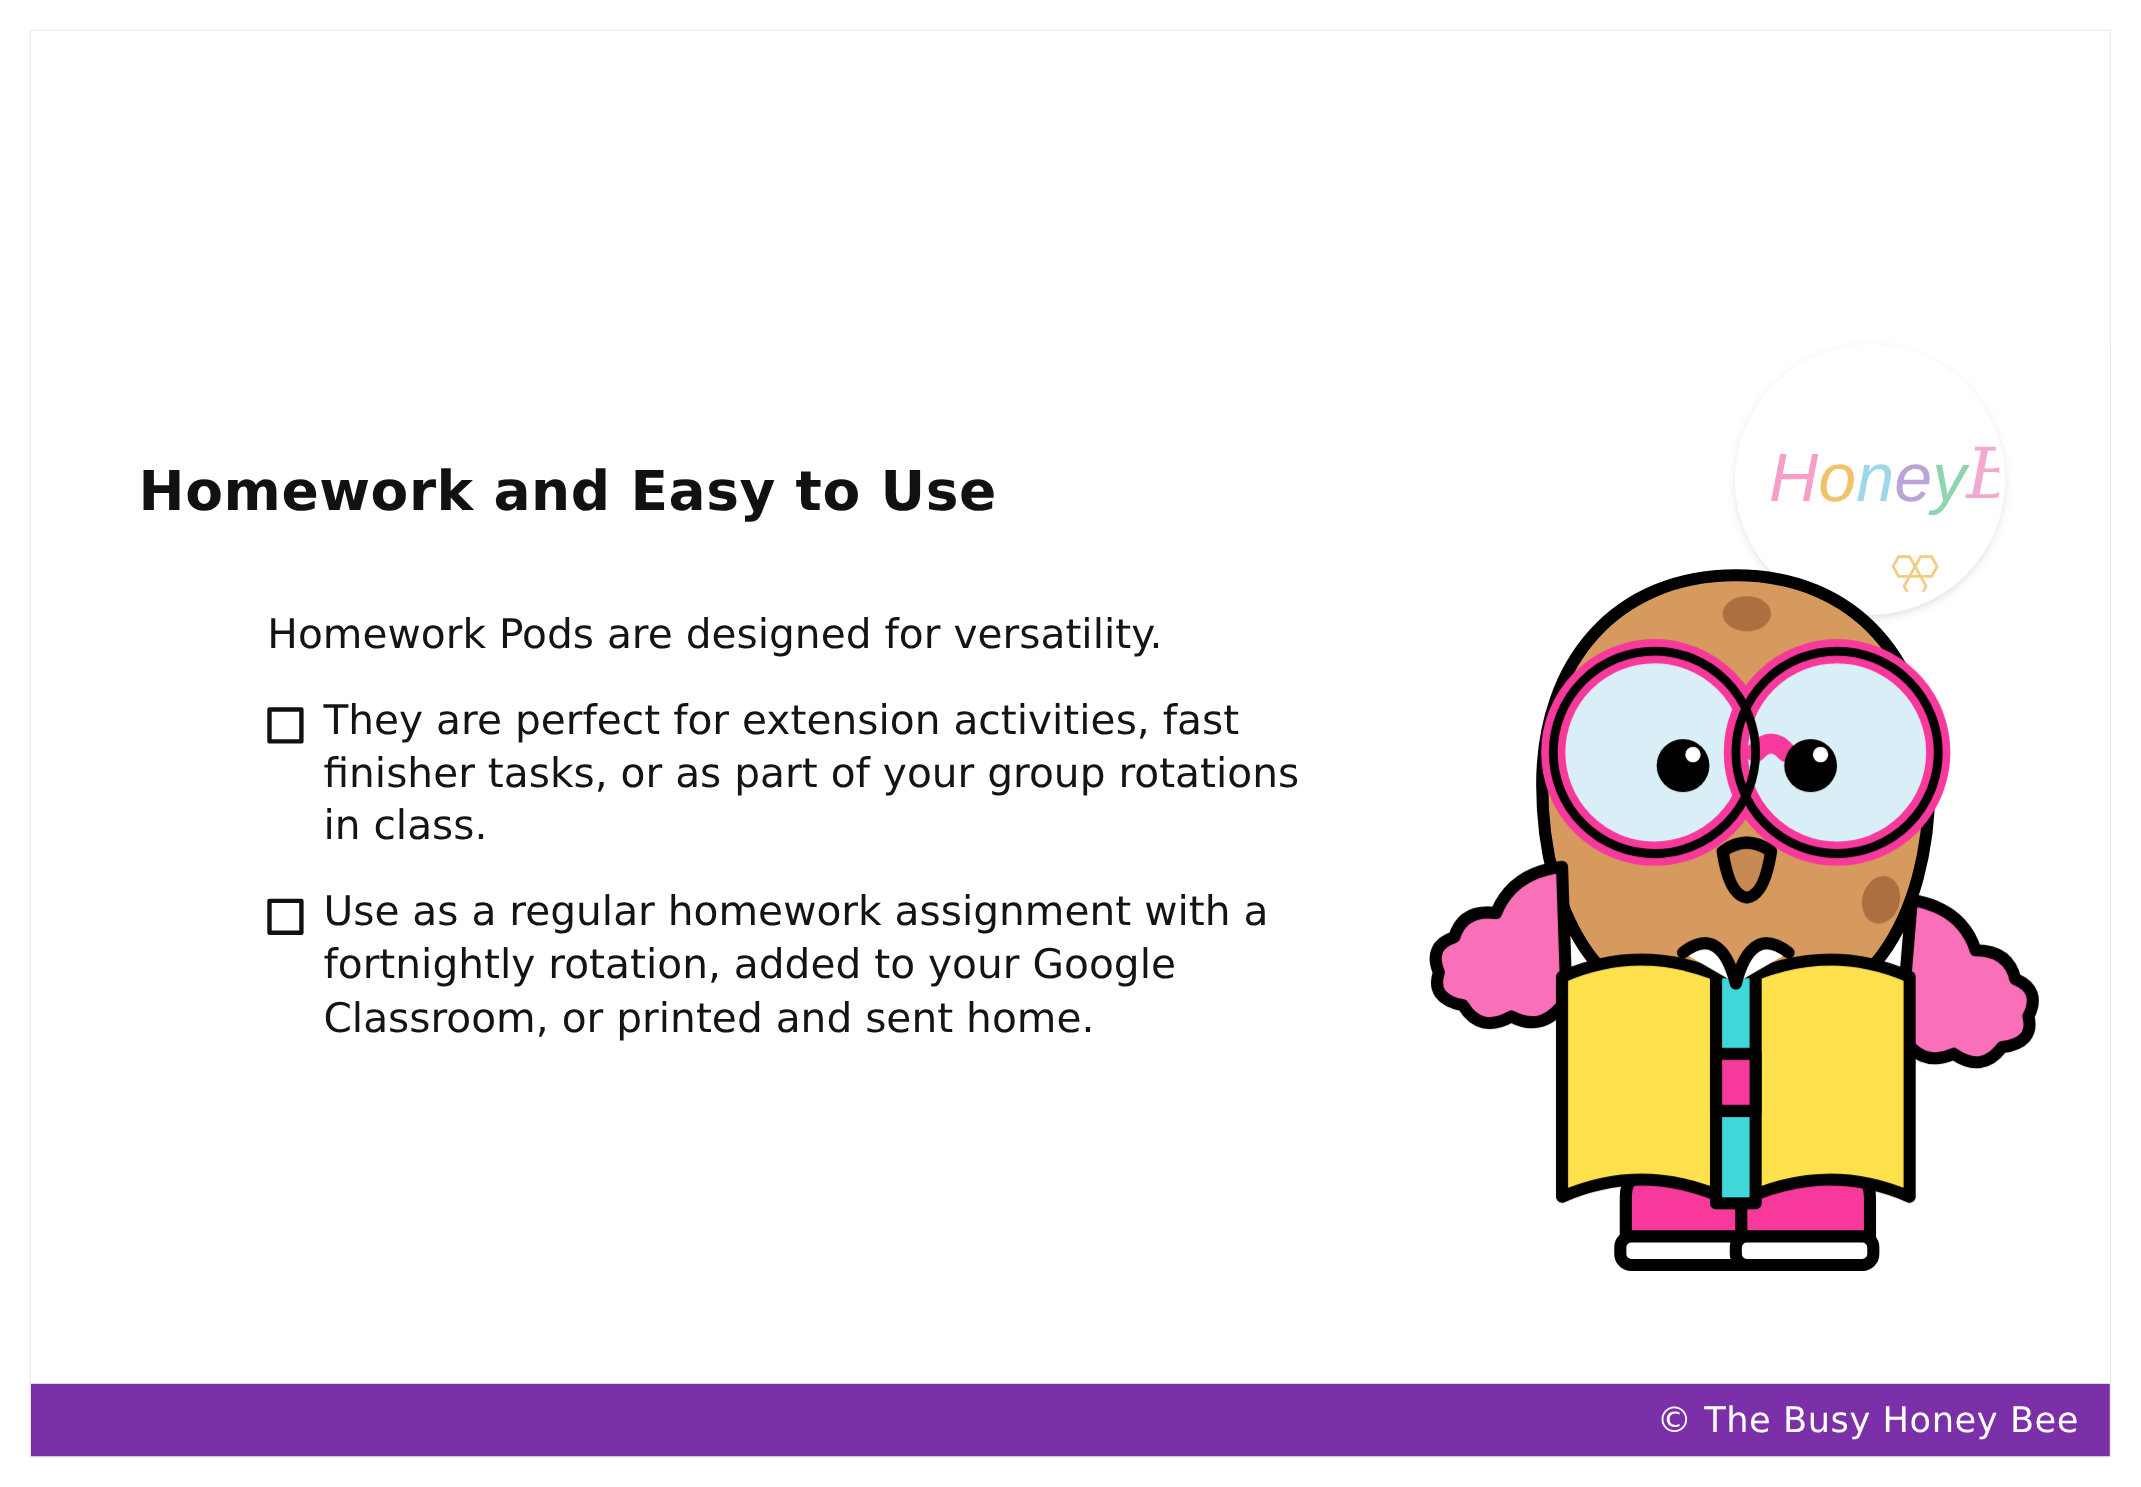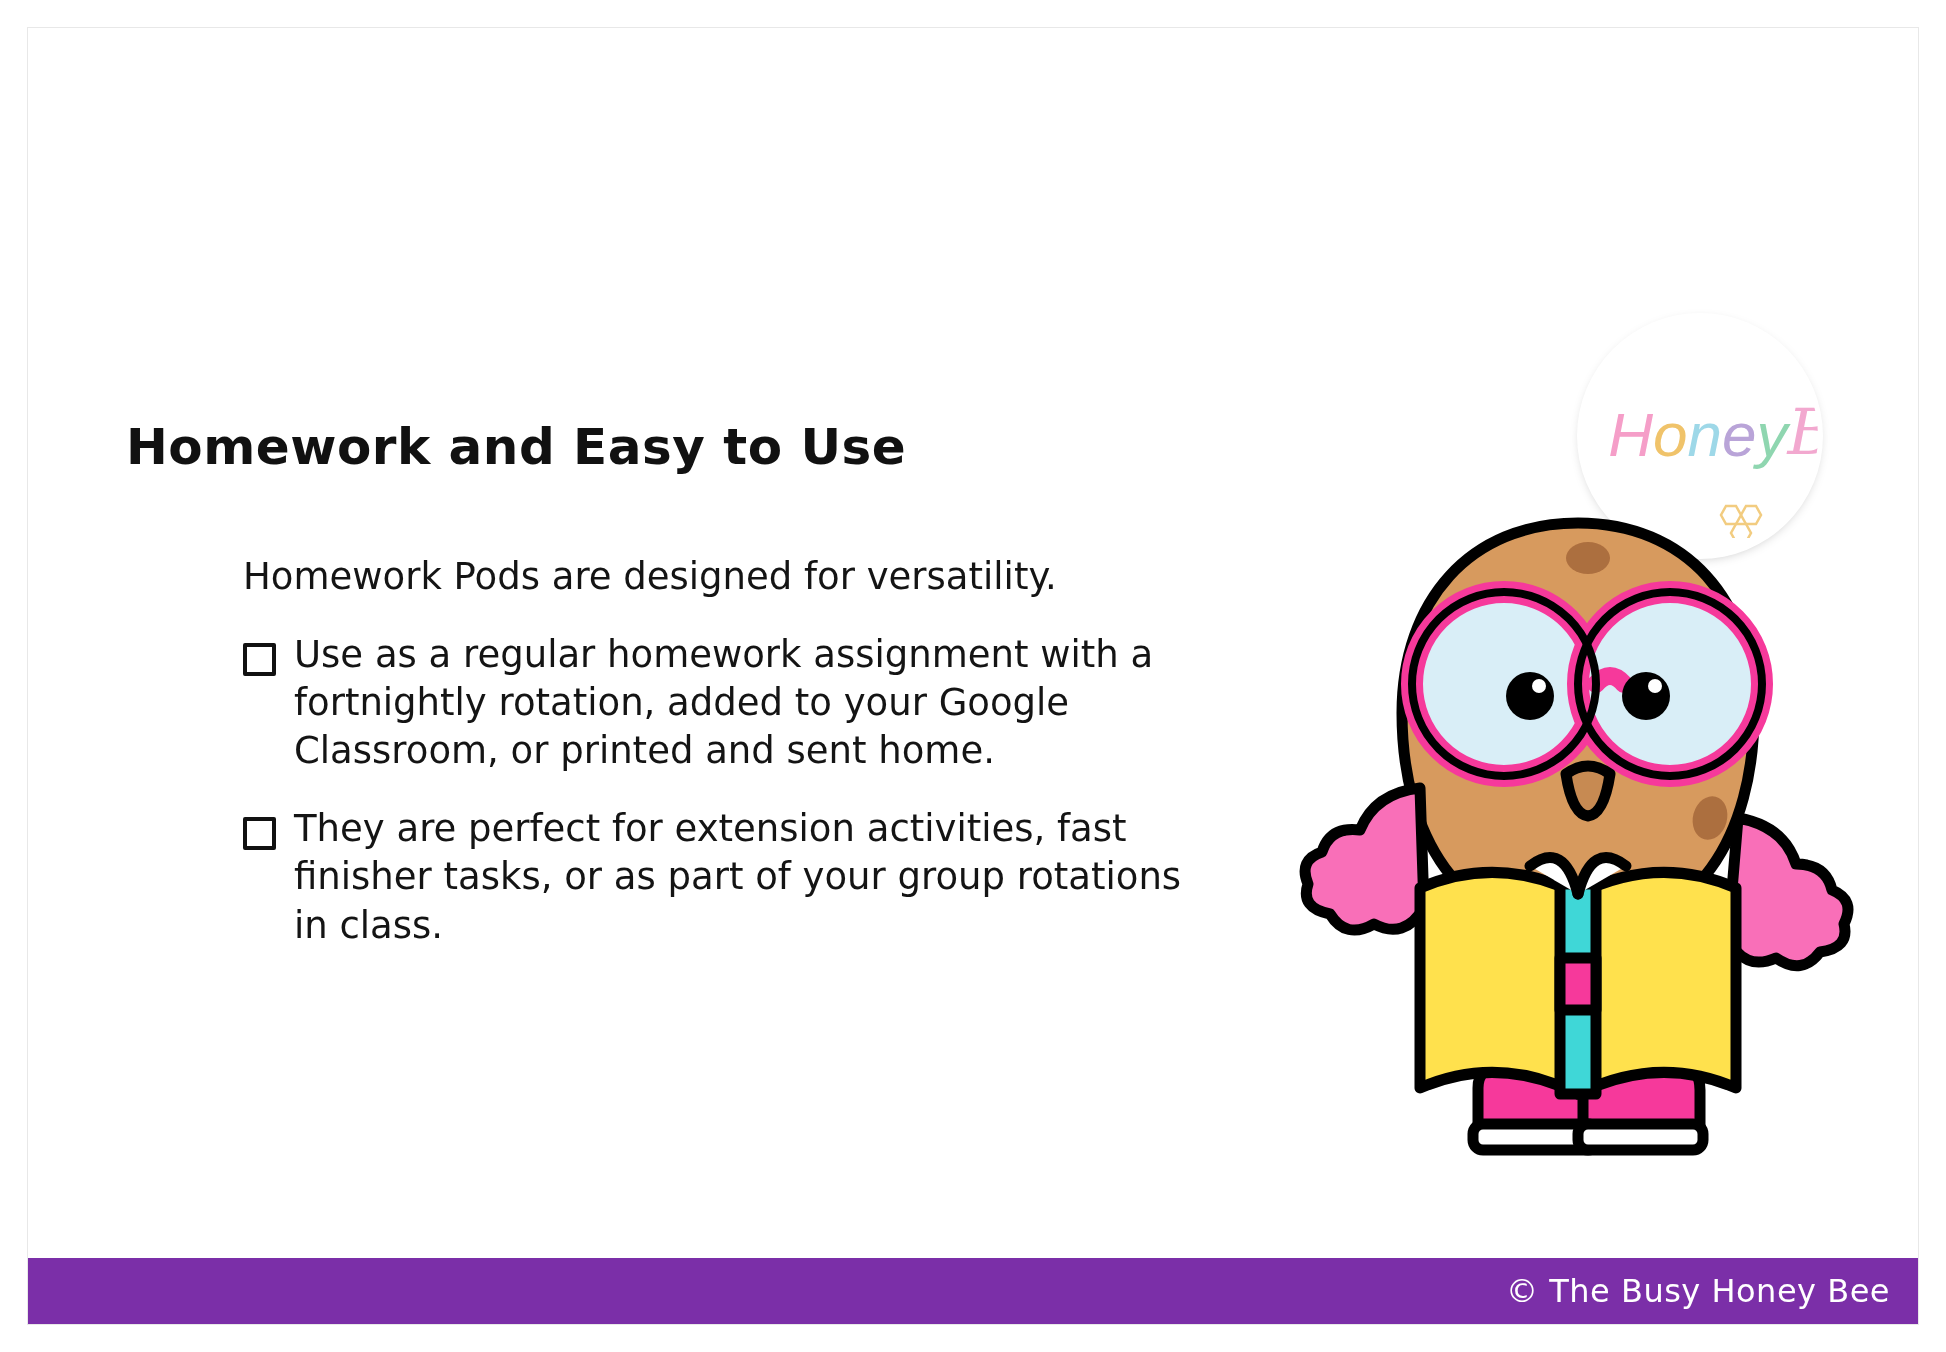--- a/index.html
+++ b/index.html
@@ -200,26 +200,26 @@
   <div class="body-area">
 
     <div class="subtitle">Homework and Easy to Use</div>
 
     <div class="content">
 
       <div class="para">Homework Pods are designed for versatility.</div>
 
       <div class="bullet">
         <span class="box"></span>
-        <span class="btext">Use as a regular homework assignment with a fortnightly rotation, added to your Google Classroom, or printed and sent home.</span>
+        <span class="btext">They are perfect for extension activities, fast finisher tasks, or as part of your group rotations in class.</span>
       </div>
 
       <div class="bullet">
         <span class="box"></span>
-        <span class="btext">They are perfect for extension activities, fast finisher tasks, or as part of your group rotations in class.</span>
+        <span class="btext">Use as a regular homework assignment with a fortnightly rotation, added to your Google Classroom, or printed and sent home.</span>
       </div>
 
     </div>
 
     <div class="logo">
       <div class="logo-inner">
         <div class="logo-top">THE BUSY</div>
         <div class="logo-main"><span class="lh1">H</span><span class="lh2">o</span><span class="lh3">n</span><span class="lh4">e</span><span class="lh5">y</span></div>
         <div class="logo-sub">Bee</div>
       </div>

